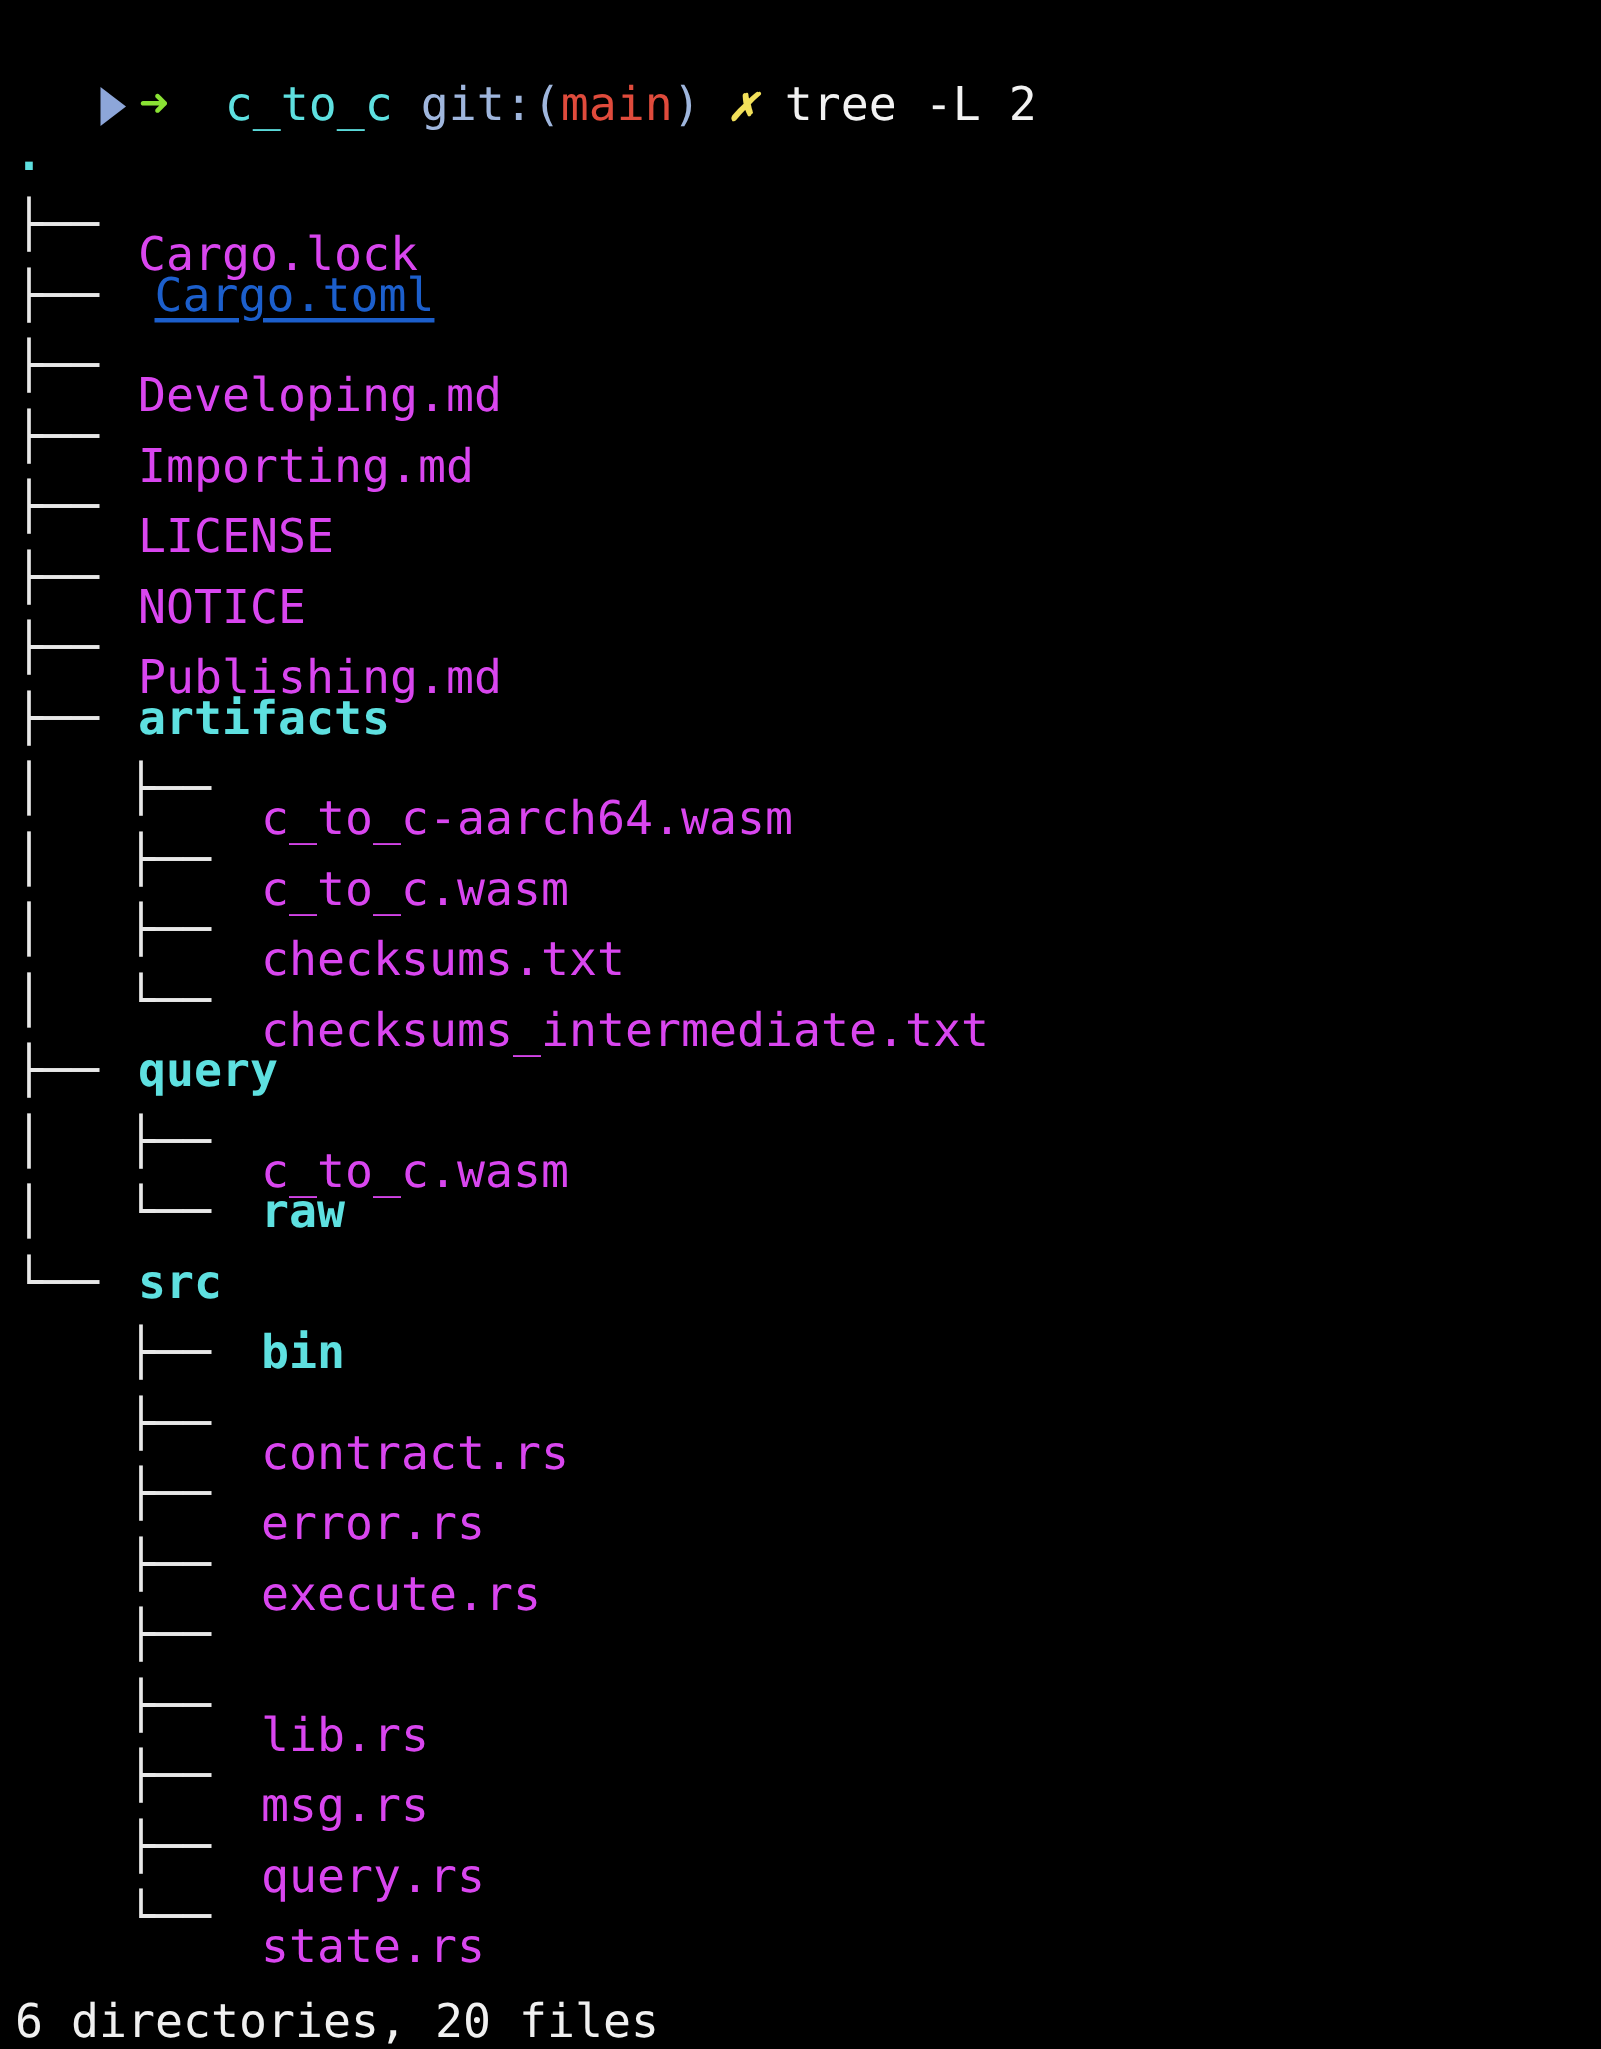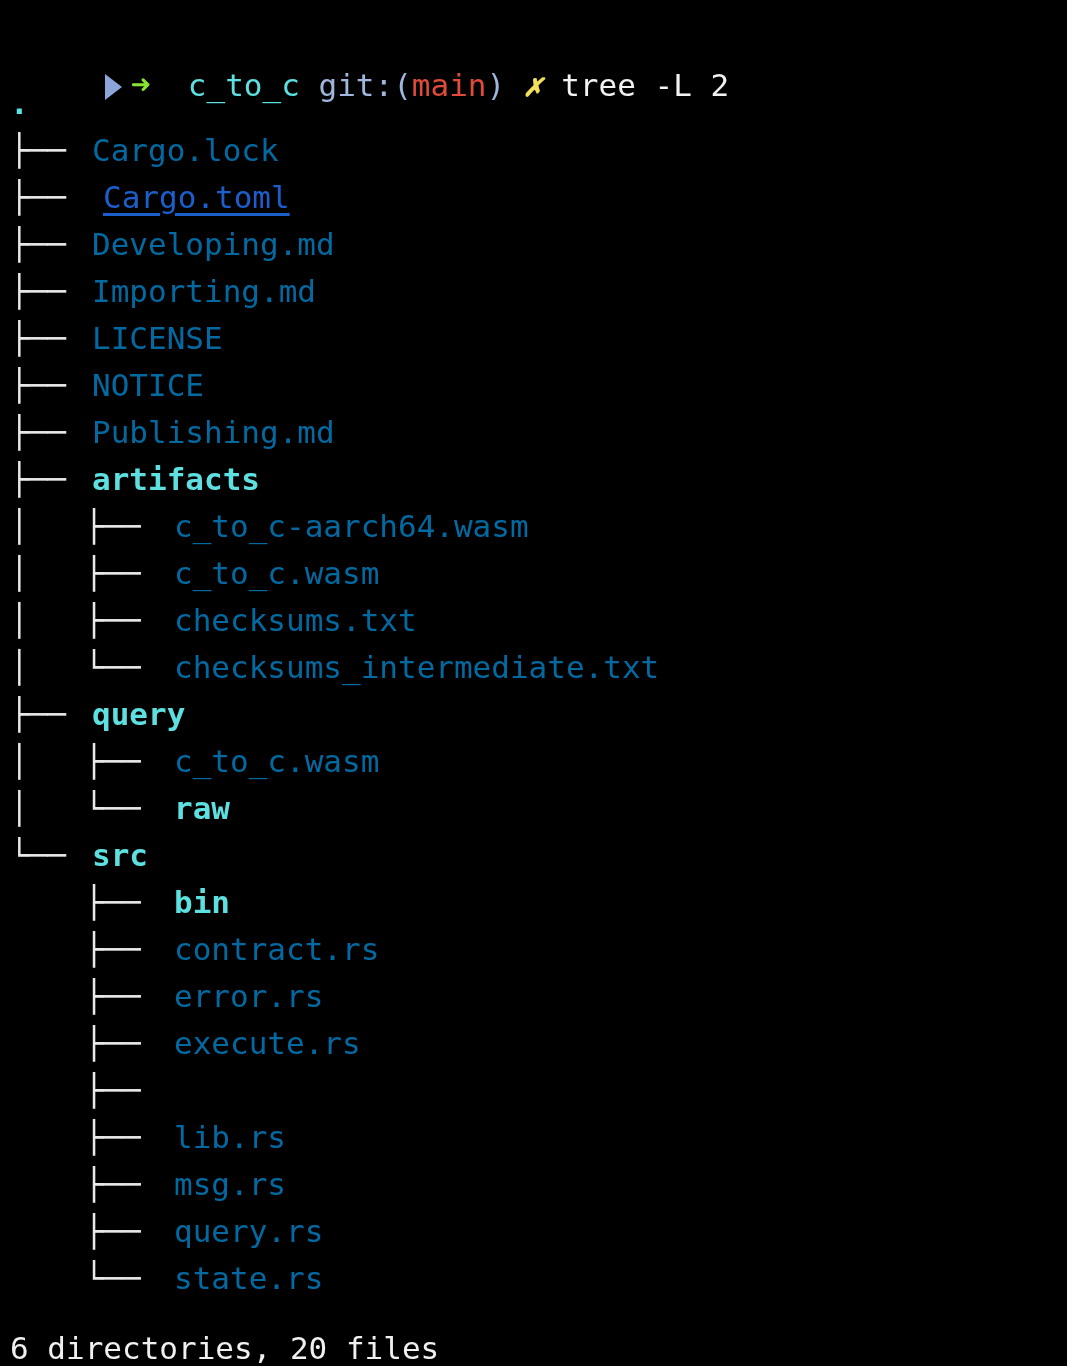--- a/index.html
+++ b/index.html
@@ -35,25 +35,24 @@
     color: #e6e6e6;
     white-space: pre;
     font-size: 31px;
     line-height: 47px;
   }
 
   
   .prompt-line {
     position: absolute;
     top: 14px;
-    left: 16px;
+    left: 0px;
     height: 47px;
     white-space: pre;
-    line-height: 47px;
-    padding-left: 22px;
+    line-height: 34px;
   }
   .prompt-seg { white-space: pre; }
 
   .seg-arrowhead {
     display: inline-block;
     width: 18px;
     vertical-align: middle;
     position: relative;
     height: 47px;
   }
@@ -105,21 +104,21 @@
   .label {
     position: absolute;
     top: 0;
     white-space: pre;
   }
   .label.lvl0 { left: 10px; }
   .label.lvl1 { left: 92px; }
   .label.lvl2 { left: 174px; text-align: right; }
 
   .c-dir   { color: #5ee0e0; font-weight: bold; }
-  .c-file  { color: #0369a1; }
+  .c-file  { color: #d946ef; margin-top: 20px; }
   .c-link  { color: #1c5fcc; text-decoration: underline; text-underline-offset: 5px; margin-left: 11px; }
 
   
   .summary {
     position: absolute;
     left: 10px;
     top: 1325px;
     height: 47px;
     line-height: 47px;
     color: #f0f0f0;

